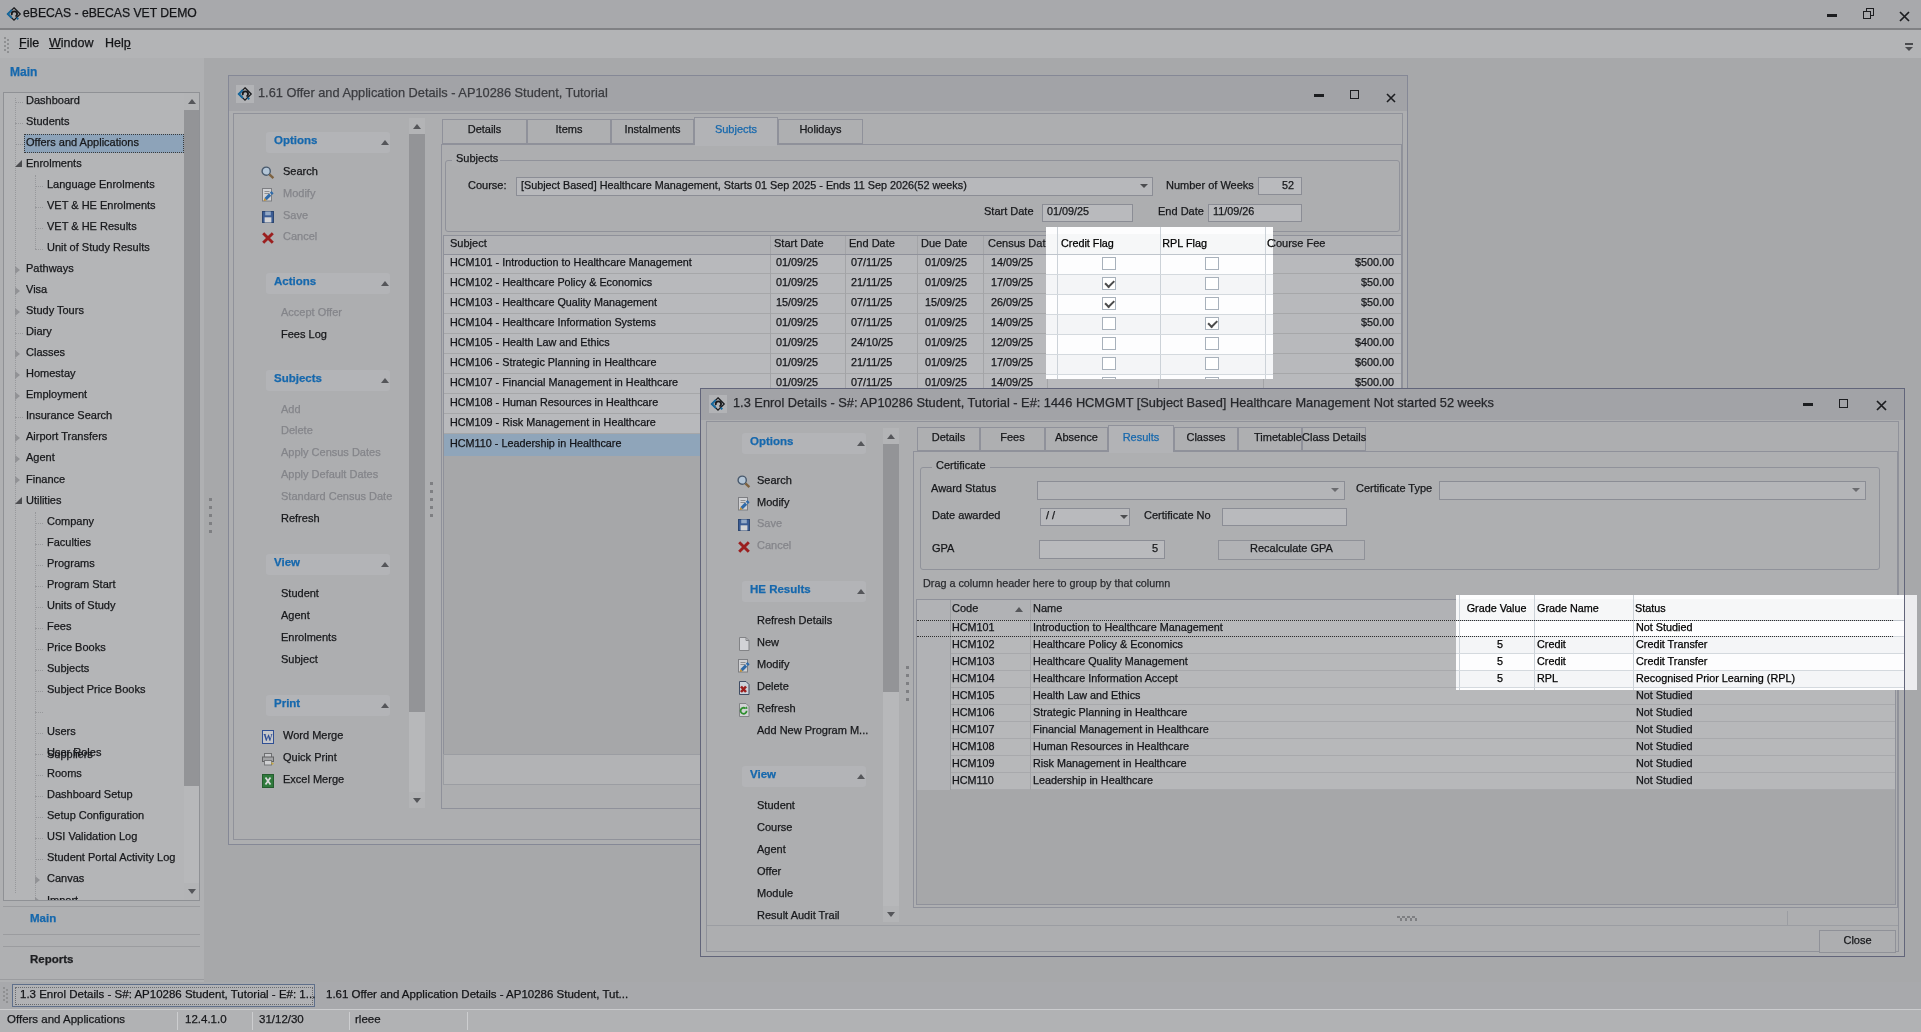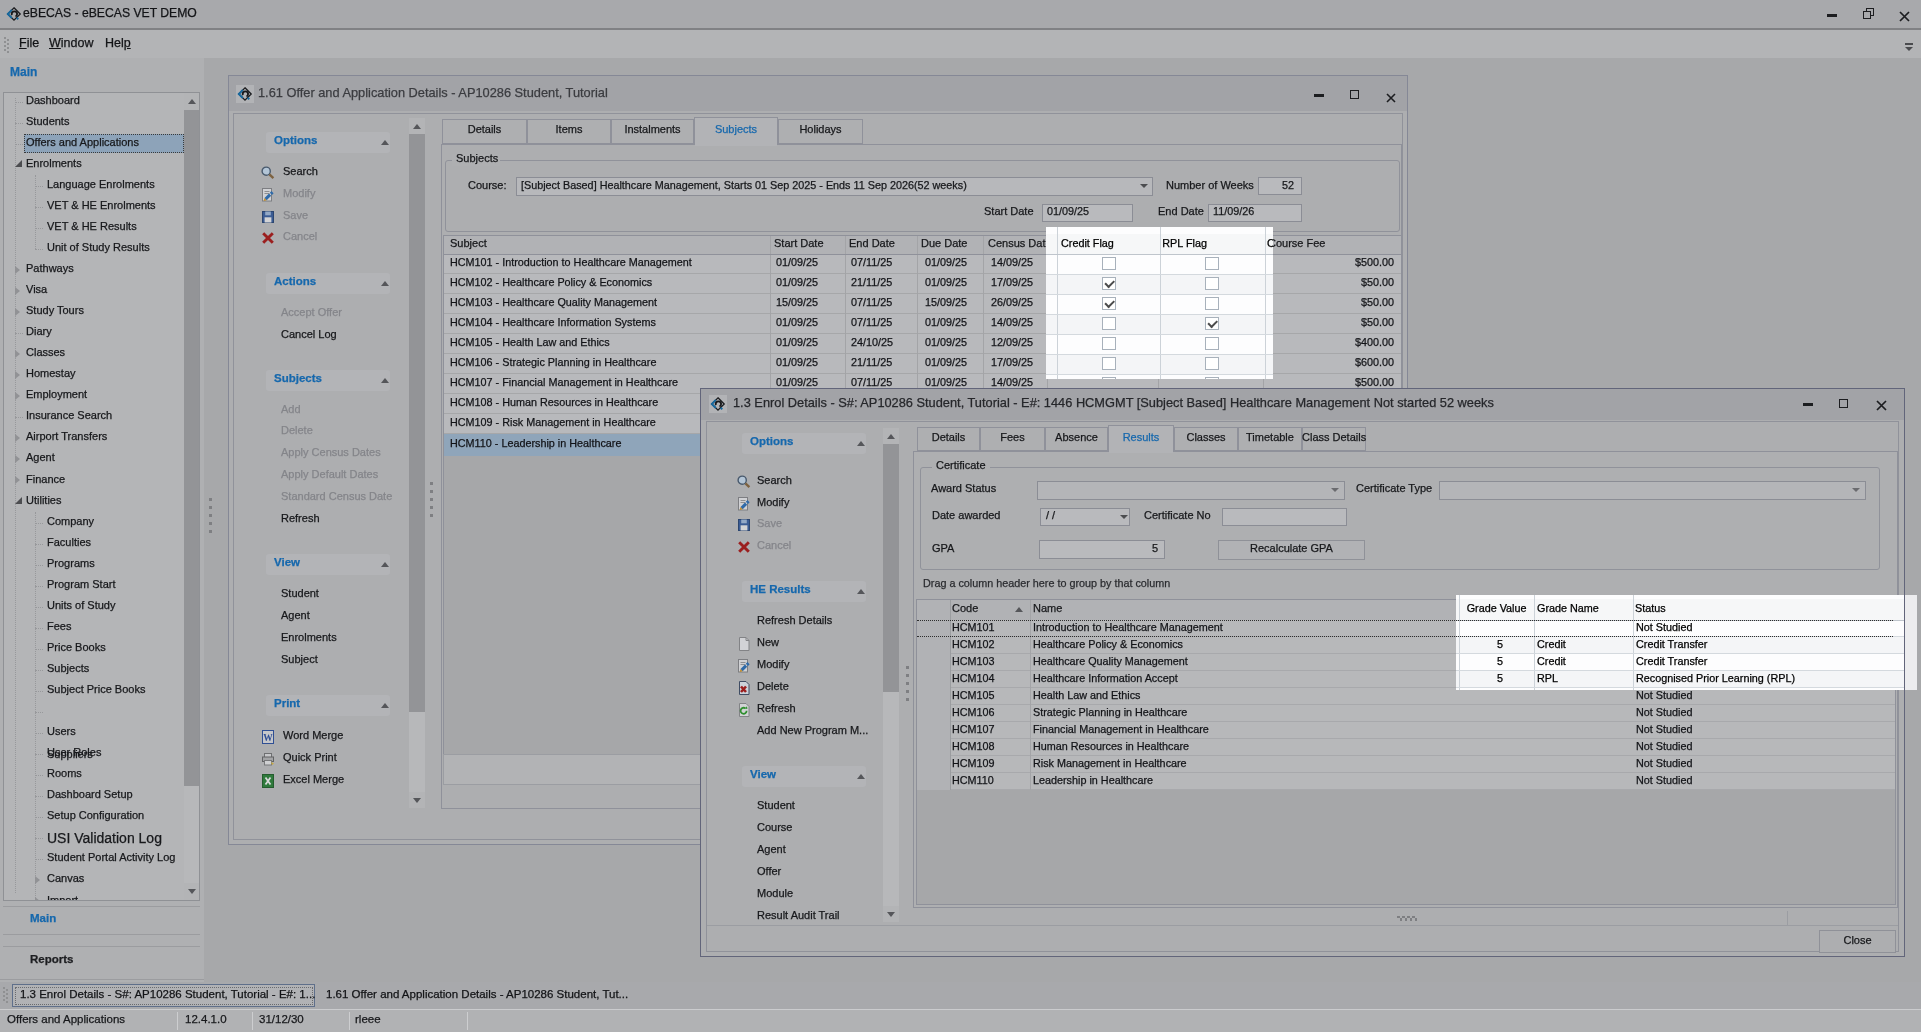--- a/index.html
+++ b/index.html
@@ -118,21 +118,21 @@
 <div class="t" style="left:47.0px;top:725.1px;font-size:11px;color:#17181b;">Users</div>
 <div class="ab" style="left:35px;top:754.1px;width:8px;height:1px;border-top:1px dotted #97989b;"></div>
 <div class="t" style="left:47.0px;top:746.1px;font-size:11px;color:#17181b;">User Roles</div>
 <div class="ab" style="left:35px;top:775.1px;width:8px;height:1px;border-top:1px dotted #97989b;"></div>
 <div class="t" style="left:47.0px;top:767.2px;font-size:11px;color:#17181b;">Rooms</div>
 <div class="ab" style="left:35px;top:796.1px;width:8px;height:1px;border-top:1px dotted #97989b;"></div>
 <div class="t" style="left:47.0px;top:788.2px;font-size:11px;color:#17181b;">Dashboard Setup</div>
 <div class="ab" style="left:35px;top:817.2px;width:8px;height:1px;border-top:1px dotted #97989b;"></div>
 <div class="t" style="left:47.0px;top:809.3px;font-size:11px;color:#17181b;">Setup Configuration</div>
 <div class="ab" style="left:35px;top:838.2px;width:8px;height:1px;border-top:1px dotted #97989b;"></div>
-<div class="t" style="left:47.0px;top:830.3px;font-size:14px;color:#17181b;text-align:center;">USI Validation Log</div>
+<div class="t" style="left:47.0px;top:830.3px;font-size:11px;color:#17181b;text-align:center;">USI Validation Log</div>
 <div class="ab" style="left:35px;top:859.3px;width:8px;height:1px;border-top:1px dotted #97989b;"></div>
 <div class="t" style="left:47.0px;top:851.4px;font-size:11px;color:#17181b;">Student Portal Activity Log</div>
 <div class="ab" style="left:35.0px;top:876.4px;width:0;height:0;border-top:4.0px solid transparent;border-bottom:4.0px solid transparent;border-left:5.0px solid #919295;"></div>
 <div class="t" style="left:47.0px;top:872.4px;font-size:11px;color:#17181b;">Canvas</div>
 <div class="ab" style="left:35.0px;top:897.4px;width:0;height:0;border-top:4.0px solid transparent;border-bottom:4.0px solid transparent;border-left:5.0px solid #919295;"></div>
 <div class="t" style="left:47.0px;top:893.5px;font-size:11px;color:#17181b;">Import</div>
 <div class="ab" style="left:4.0px;top:901.0px;width:196.0px;height:10.0px;background:#afb0b2;"></div>
 <div class="ab" style="left:3.0px;top:900.0px;width:197.0px;height:1px;background:#8f9195;"></div>
 <div class="ab" style="left:3.0px;top:906.0px;width:197.0px;height:1px;background:#9b9c9f;"></div>
 <div class="t" style="left:30.0px;top:911.7px;font-size:11.5px;color:#1668ad;font-weight:bold;">Main</div>
@@ -208,21 +208,21 @@
       </svg></div>
 <div class="t" style="left:283.0px;top:209.1px;font-size:11px;color:#84858a;">Save</div>
 <div class="ab" style="left:260.0px;top:230.0px;width:16px;height:16px;"><svg width="16" height="16" viewBox="0 0 16 16">
         <path d="M3.2 3.2 L12.8 12.8 M12.8 3.2 L3.2 12.8" stroke="#9b1f1f" stroke-width="2.9"></path>
       </svg></div>
 <div class="t" style="left:283.0px;top:230.1px;font-size:11px;color:#84858a;">Cancel</div>
 <div class="ab" style="left:266.0px;top:272.5px;width:124.0px;height:21.0px;background:#b3b4b7;border-radius:3px;"></div>
 <div class="t" style="left:274.0px;top:274.7px;font-size:11.5px;color:#1668ad;font-weight:bold;">Actions</div>
 <div class="ab" style="left:381.0px;top:280.5px;width:0;height:0;border-left:4.5px solid transparent;border-right:4.5px solid transparent;border-bottom:5.5px solid #55565a;"></div>
 <div class="t" style="left:281.0px;top:306.1px;font-size:11px;color:#84858a;">Accept Offer</div>
-<div class="t" style="left:281.0px;top:328.1px;font-size:11px;color:#17181b;">Cancel Log</div>
+<div class="t" style="left:281.0px;top:328.1px;font-size:11px;color:#17181b;">Fees Log</div>
 <div class="ab" style="left:266.0px;top:369.5px;width:124.0px;height:21.0px;background:#b3b4b7;border-radius:3px;"></div>
 <div class="t" style="left:274.0px;top:371.7px;font-size:11.5px;color:#1668ad;font-weight:bold;">Subjects</div>
 <div class="ab" style="left:381.0px;top:377.5px;width:0;height:0;border-left:4.5px solid transparent;border-right:4.5px solid transparent;border-bottom:5.5px solid #55565a;"></div>
 <div class="t" style="left:281.0px;top:403.1px;font-size:11px;color:#84858a;">Add</div>
 <div class="t" style="left:281.0px;top:424.1px;font-size:11px;color:#84858a;">Delete</div>
 <div class="t" style="left:281.0px;top:446.1px;font-size:11px;color:#84858a;">Apply Census Dates</div>
 <div class="t" style="left:281.0px;top:468.1px;font-size:11px;color:#84858a;">Apply Default Dates</div>
 <div class="t" style="left:281.0px;top:490.1px;font-size:11px;color:#84858a;">Standard Census Date</div>
 <div class="t" style="left:281.0px;top:512.1px;font-size:11px;color:#17181b;">Refresh</div>
 <div class="ab" style="left:266.0px;top:553.5px;width:124.0px;height:21.0px;background:#b3b4b7;border-radius:3px;"></div>
@@ -514,21 +514,21 @@
 <div class="t" style="left:917.0px;top:431.1px;width:63.0px;text-align:center;font-size:11px;color:#17181b;">Details</div>
 <div class="ab" style="left:980.0px;top:427.0px;width:65.0px;height:24.0px;background:#aeafb1;border:1px solid #8f919a;box-sizing:border-box;"></div>
 <div class="t" style="left:980.0px;top:431.1px;width:65.0px;text-align:center;font-size:11px;color:#17181b;">Fees</div>
 <div class="ab" style="left:1045.0px;top:427.0px;width:63.0px;height:24.0px;background:#aeafb1;border:1px solid #8f919a;box-sizing:border-box;"></div>
 <div class="t" style="left:1045.0px;top:431.1px;width:63.0px;text-align:center;font-size:11px;color:#17181b;">Absence</div>
 <div class="ab" style="left:1108.0px;top:425.0px;width:66.0px;height:28.0px;background:#b2b3b6;border:1px solid #8f919a;box-sizing:border-box;"></div>
 <div class="t" style="left:1108.0px;top:431.1px;width:66.0px;text-align:center;font-size:11px;color:#1668ad;">Results</div>
 <div class="ab" style="left:1174.0px;top:427.0px;width:64.0px;height:24.0px;background:#aeafb1;border:1px solid #8f919a;box-sizing:border-box;"></div>
 <div class="t" style="left:1174.0px;top:431.1px;width:64.0px;text-align:center;font-size:11px;color:#17181b;">Classes</div>
 <div class="ab" style="left:1238.0px;top:427.0px;width:64.0px;height:24.0px;background:#aeafb1;border:1px solid #8f919a;box-sizing:border-box;"></div>
-<div class="t" style="left:1238.0px;top:431.1px;width:64.0px;text-align:center;font-size:11px;color:#17181b;">Timetable</div>
+<div class="t" style="left:1238.0px;top:431.1px;width:64.0px;text-align:center;font-size:11px;color:#17181b;padding-left:8px;">Timetable</div>
 <div class="ab" style="left:1302.0px;top:427.0px;width:64.0px;height:24.0px;background:#aeafb1;border:1px solid #8f919a;box-sizing:border-box;"></div>
 <div class="t" style="left:1302.0px;top:431.1px;width:48px;text-align:center;font-size:11px;color:#17181b;">Class Details</div>
 <div class="ab" style="left:913.0px;top:451.0px;width:985.0px;height:457.0px;background:#aeafb1;border:1px solid #8f919a;box-sizing:border-box;"></div>
 <div class="ab" style="left:1109.0px;top:451.0px;width:64.0px;height:2px;background:#b2b3b6;"></div>
 <div class="ab" style="left:920px;top:467px;width:958px;height:101px;border:1px solid #90929a;border-radius:3px;"></div>
 <div class="ab" style="left:932.0px;top:461.0px;width:58.0px;height:12.0px;background:#aeafb1;"></div>
 <div class="t" style="left:936.0px;top:459.1px;font-size:11px;color:#17181b;">Certificate</div>
 <div class="t" style="left:931.0px;top:482.1px;font-size:11px;color:#17181b;">Award Status</div>
 <div class="ab" style="left:1037.0px;top:481.0px;width:308.0px;height:19.0px;background:#b4b5b8;border:1px solid #8b8d95;box-sizing:border-box;"></div>
 <div class="ab" style="left:1331.0px;top:488.0px;width:0;height:0;border-left:4.0px solid transparent;border-right:4.0px solid transparent;border-top:4.5px solid #6a6b6f;"></div>

